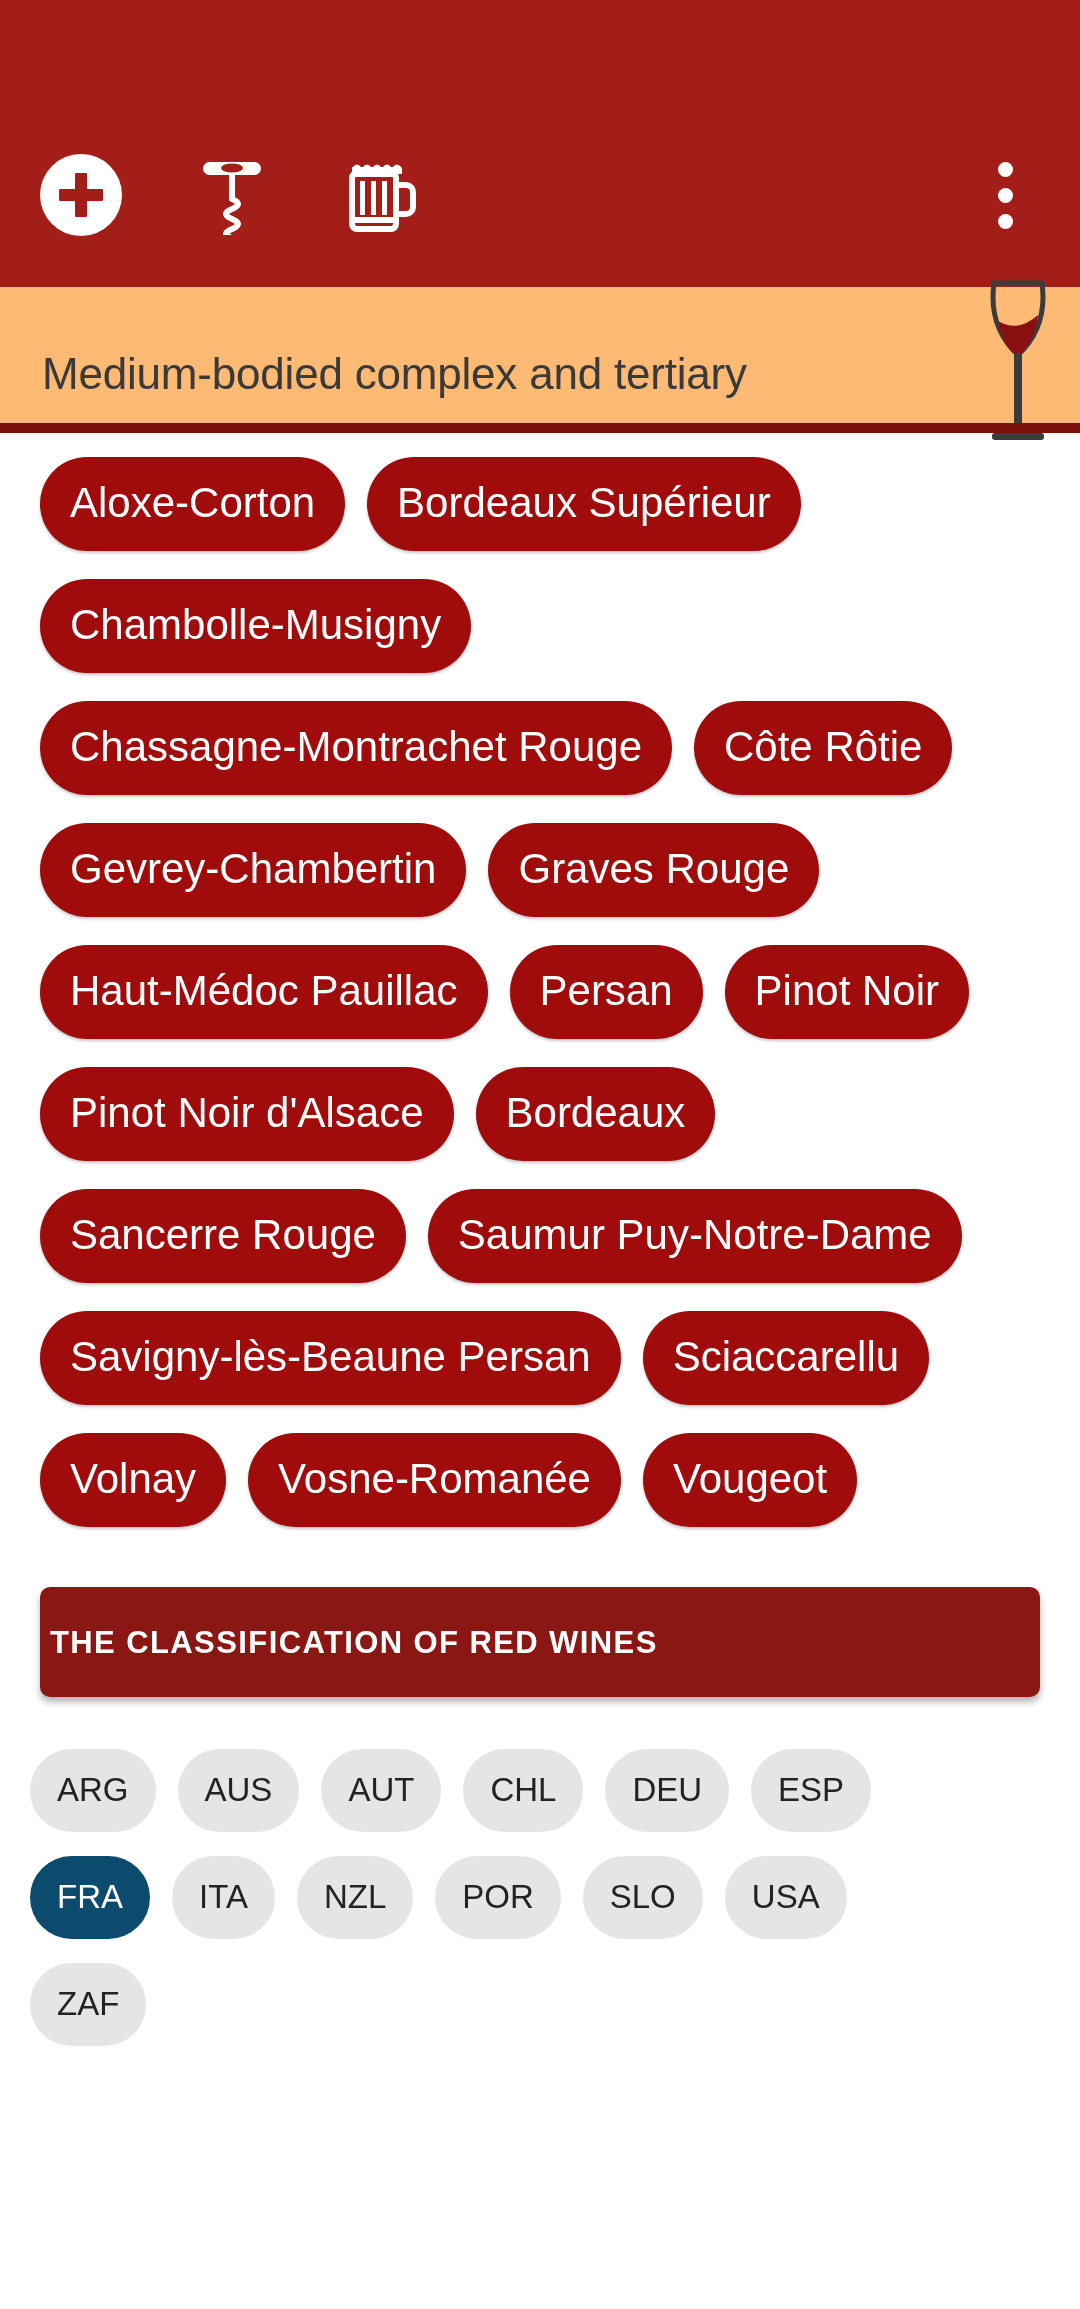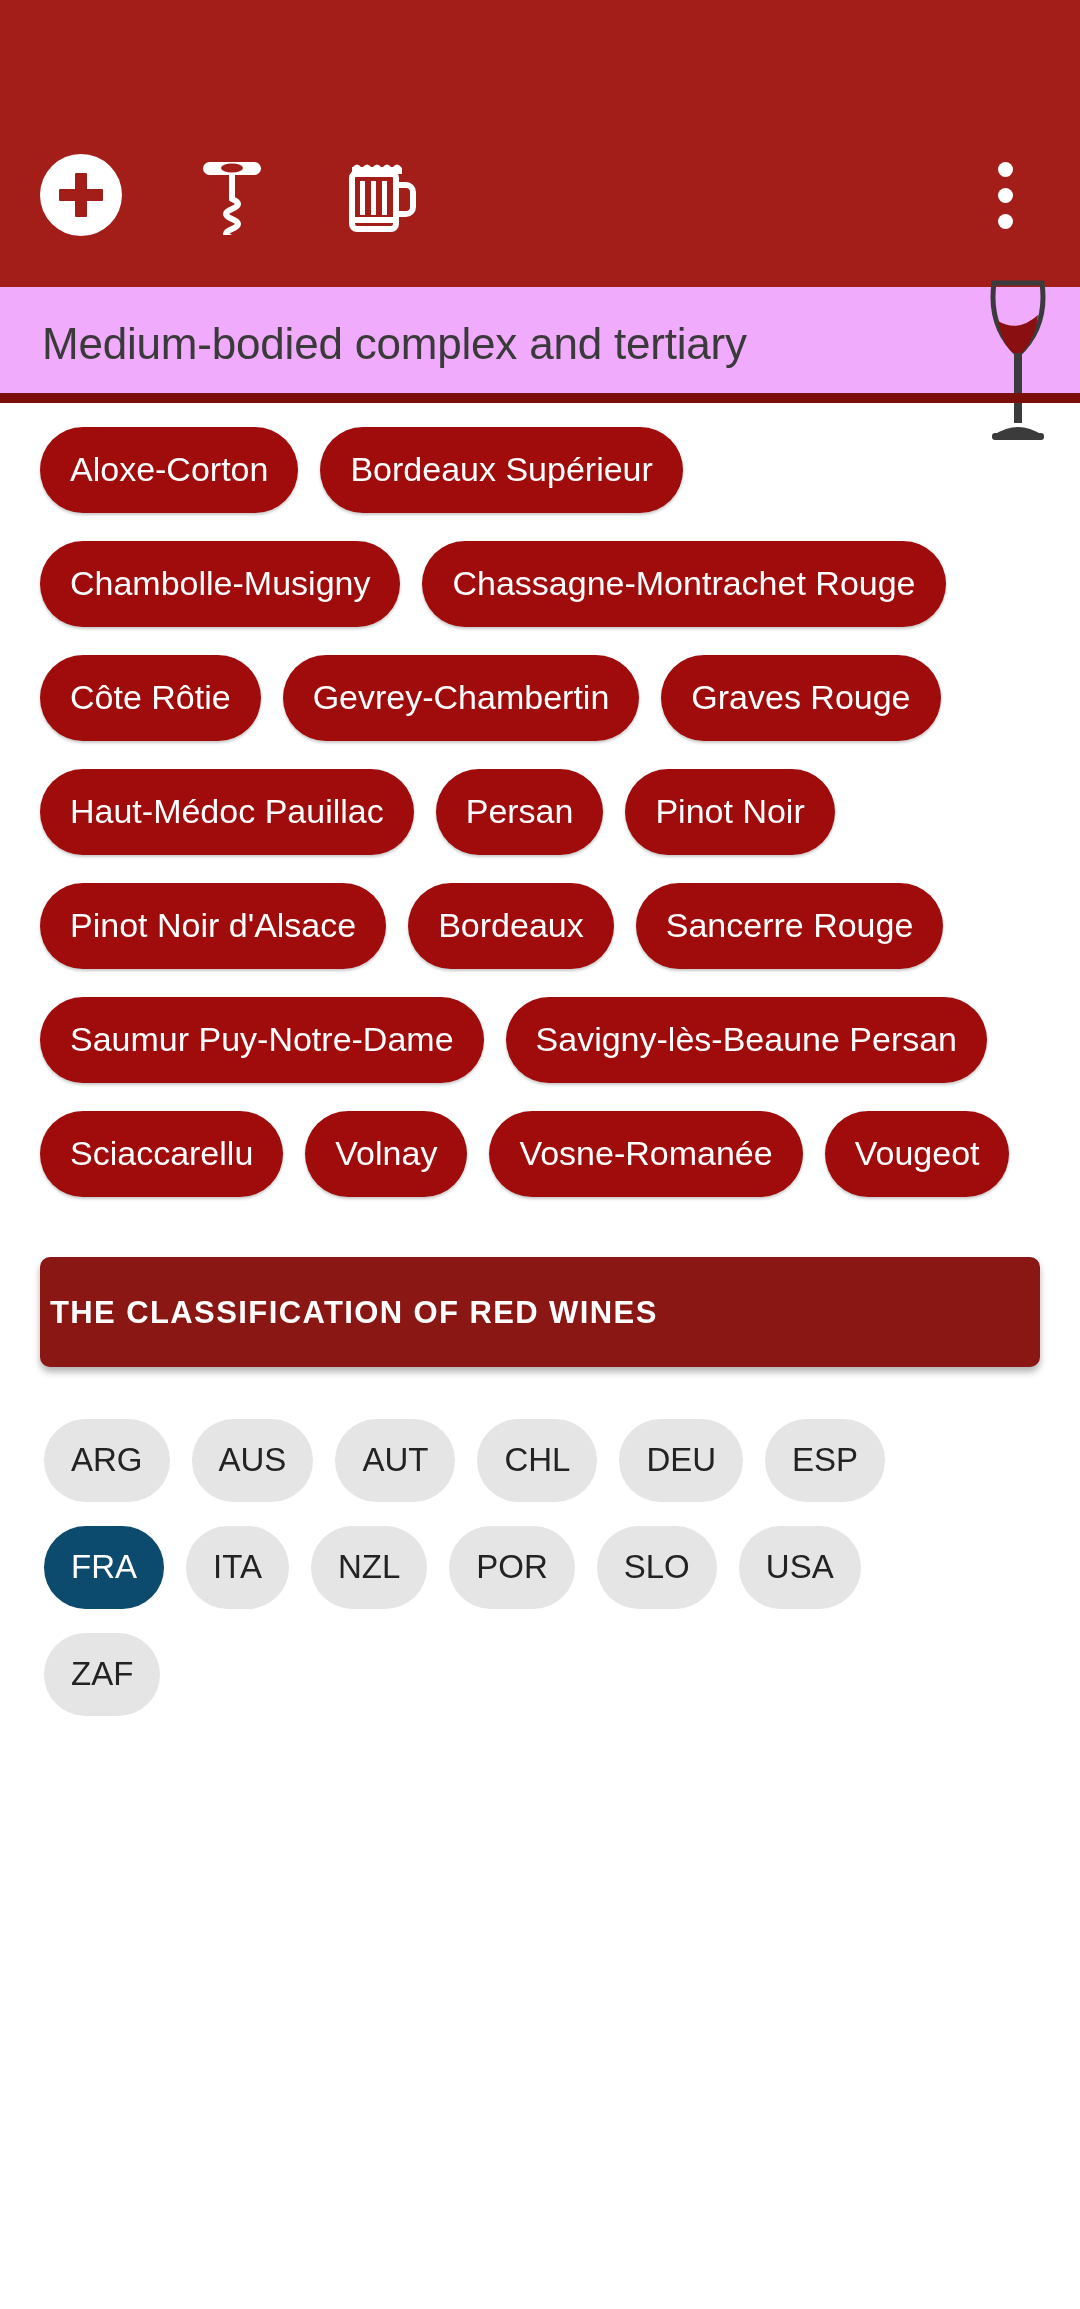--- a/index.html
+++ b/index.html
@@ -89,22 +89,22 @@
     display: block;
     width: 15px;
     height: 15px;
     border-radius: 50%;
     background: #ffffff;
   }
 
   
   .titlebar {
     position: relative;
-    height: 116px;
-    background: #f0abfc;
+    height: 146px;
+    background: #fdba74;
     box-sizing: border-box;
   }
   .title-text {
     position: absolute;
     left: 42px;
     bottom: 34px;
     font-size: 44px;
     color: #3A3A3A;
     font-family: "Liberation Sans", sans-serif;
     letter-spacing: -0.2px;
@@ -134,21 +134,21 @@
     display: flex;
     flex-wrap: wrap;
     padding: 0 40px;
     gap: 0;
     width: 1080px;
     box-sizing: border-box;
   }
   .chip {
     background: #A00B0B;
     color: #ffffff;
-    font-size: 34px;
+    font-size: 42px;
     line-height: 1;
     border-radius: 48px;
     padding: 25px 30px 27px 30px;
     margin: 0 22px 28px 0;
     white-space: nowrap;
     cursor: pointer;
     box-shadow: 0 2px 3px rgba(0,0,0,0.22);
     font-family: "Liberation Sans", sans-serif;
   }
 
@@ -168,21 +168,21 @@
     cursor: pointer;
     box-shadow: 0 5px 7px rgba(0,0,0,0.30);
     font-family: "Liberation Sans", sans-serif;
     user-select: none;
   }
 
   
   .country-wrap {
     display: flex;
     flex-wrap: wrap;
-    padding: 52px 40px 0 44px;
+    padding: 52px 40px 0 30px;
     width: 965px;
     box-sizing: border-box;
   }
   .country-chip {
     background: #E5E5E5;
     color: #232323;
     font-size: 33px;
     line-height: 1;
     border-radius: 44px;
     padding: 24px 27px 26px 27px;

